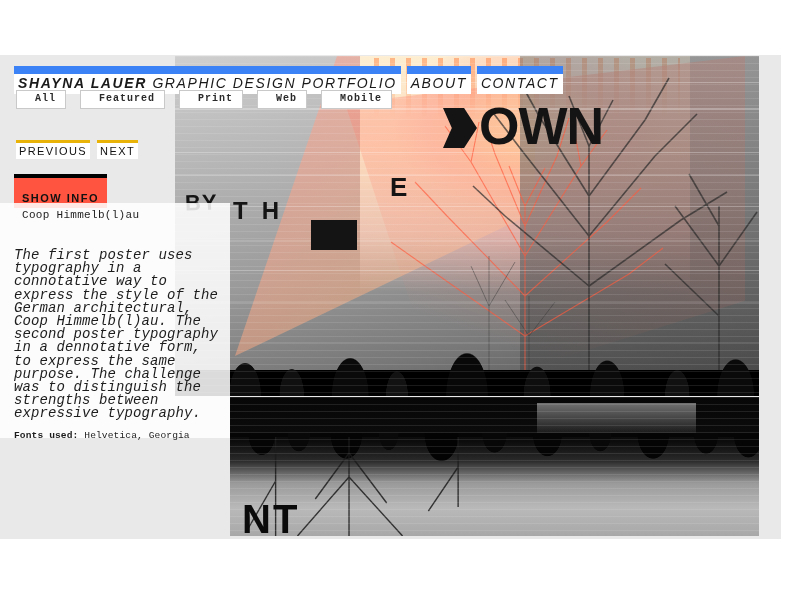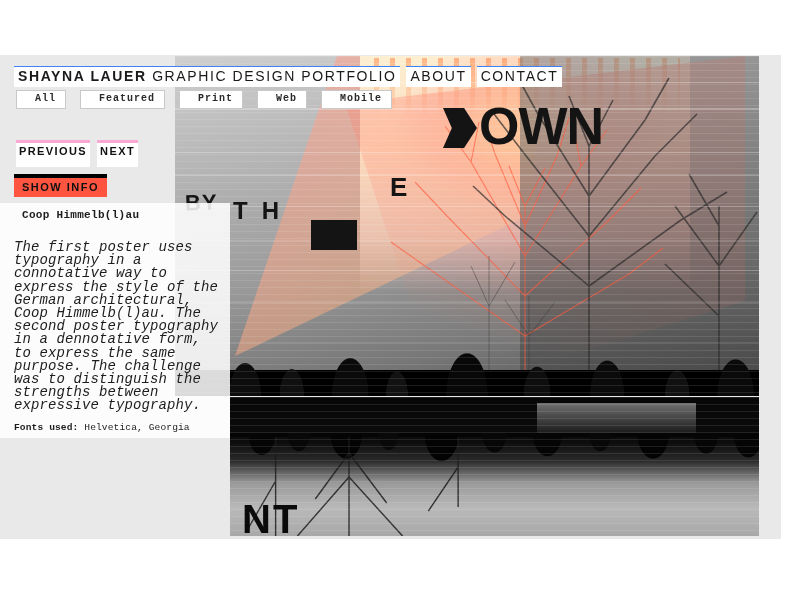--- a/index.html
+++ b/index.html
@@ -181,21 +181,22 @@
 
   
   #header {
     position: absolute; left: 14px; top: 66px;
     display: flex; align-items: flex-start; gap: 6px;
   }
   .navbox {
     position: relative;
     background: #ffffff;
     padding: 2px 4px 3px 4px;
-    border-top: 1px solid #3b82f6;
+    border-top: 8px solid #3b82f6;
+    font-style: italic;
   }
   .navbox-inner {
     font-family: "Liberation Sans", sans-serif;
     font-size: 14px;
     letter-spacing: 1.6px;
     color: #1a1a1a;
     line-height: 15px;
     white-space: nowrap;
   }
   .nav-strong { font-weight: bold; }
@@ -219,54 +220,54 @@
     cursor: pointer;
   }
 
   
   #pager {
     position: absolute; left: 16px; top: 140px;
     display: flex; gap: 7px;
   }
   .pager-btn {
     background: #ffffff;
-    border-top: 3px solid #f9a8d4;
+    border-top: 3px solid #eab308;
     font-family: "Liberation Sans", sans-serif;
-    font-size: 11px; font-weight: bold;
+    font-size: 11px; font-weight: normal;
     letter-spacing: 1.4px; color: #111;
-    padding: 2px 3px 10px 3px;
+    padding: 2px 3px 2px 3px;
     line-height: 12px;
     cursor: pointer;
   }
 
   
   #show-info {
     position: absolute; left: 14px; top: 174px;
     background: #ff5540;
     border-top: 4px solid #000;
     font-family: "Liberation Sans", sans-serif;
     font-size: 11px; font-weight: bold;
     letter-spacing: 1.5px; color: #111;
-    padding: 3px 8px 4px 8px;
+    padding: 14px 8px 4px 8px;
     line-height: 12px;
     cursor: pointer;
   }
 
   
   #info-panel {
     position: absolute; left: 0px; top: 203px;
     width: 230px; height: 235px;
     background: rgba(255,255,255,0.86);
     padding: 6px 10px 6px 14px;
     font-family: "Liberation Mono", monospace;
     color: #1d1d1d;
   }
   #info-title {
-    font-size: 11px; font-weight: bold; letter-spacing: .3px;
-    margin-bottom: 20px;
+    font-size: 11px; font-weight: normal; letter-spacing: .3px;
+    margin-bottom: 28px;
     padding-left: 8px;
   }
   #info-subtitle {
     font-size: 13px; font-weight: bold; line-height: 18px;
     letter-spacing: .2px; margin-bottom: 16px;
   }
   #info-body {
     font-size: 14px; line-height: 13.2px; letter-spacing: .1px;
     margin-bottom: 8px;
     font-style: italic;

